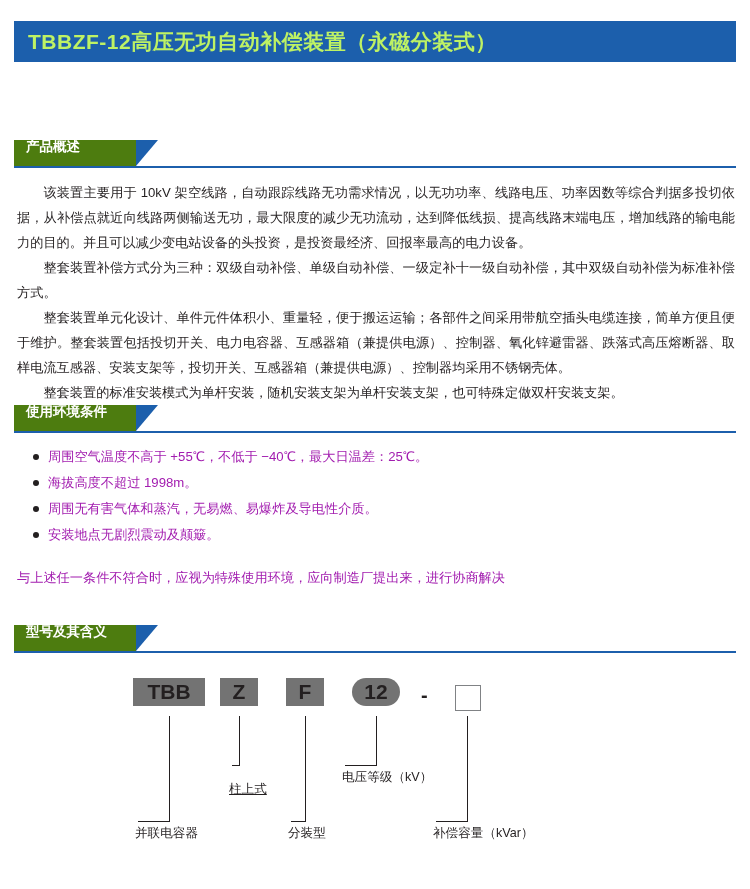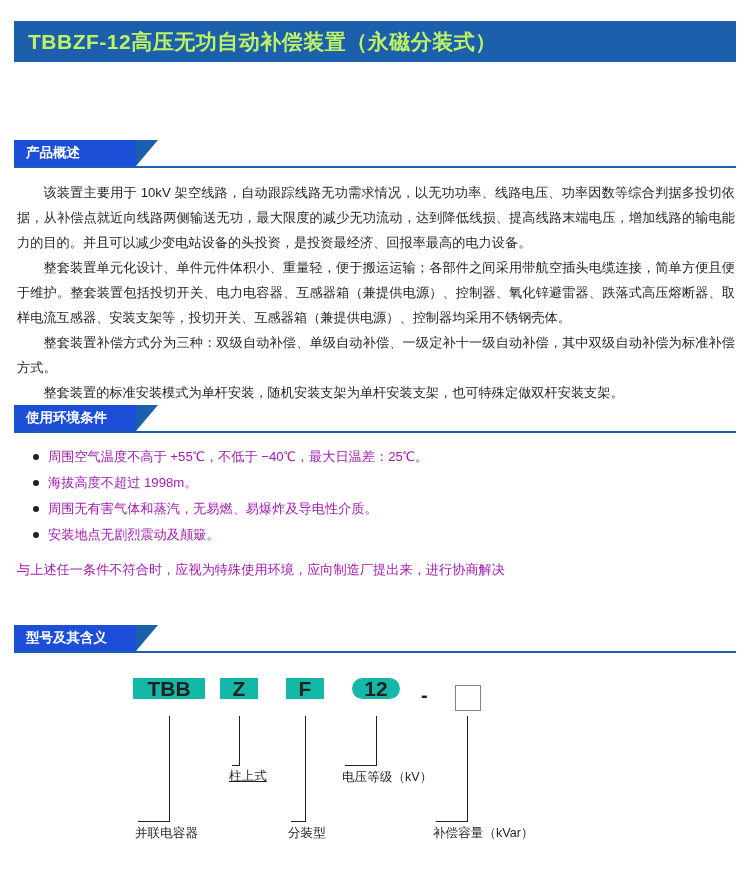--- a/index.html
+++ b/index.html
@@ -38,23 +38,22 @@
 
   
   .section-head {
     position: absolute;
     left: 14px;
     height: 26px;
   }
   .section-head .band {
     position: relative;
     height: 26px;
-    background: #1d4ed8;
-    display: flex;
-    align-items: center;
+    background: #4d7c0f;
+    display: flex;
     width: 122px;
   }
   .section-head .band .label {
     color: #ffffff;
     font-size: 13.5px;
     font-weight: bold;
     padding-left: 12px;
     white-space: nowrap;
     line-height: 1;
   }
@@ -109,41 +108,41 @@
     width: 6px;
     height: 6px;
     border-radius: 50%;
     background: #231f20;
     margin-top: 10px;
     margin-right: 9px;
     flex: 0 0 auto;
   }
   .bullet-list .note {
     padding-left: 0;
-    margin-top: 9px;
+    margin-top: 17px;
   }
 
   
   .model-diagram {
     position: absolute;
     left: 14px;
     top: 660px;
     width: 722px;
     height: 215px;
   }
   .code-box {
     position: absolute;
-    background: #14b8a6;
+    background: #737373;
     display: flex;
     align-items: center;
     justify-content: center;
     font-size: 21px;
     font-weight: bold;
     color: #231f20;
-    height: 21px;
+    height: 28px;
   }
   .code-box.small-sq {
     width: 24px;
     height: 24px;
     background: #ffffff;
     border: 1px solid #808285;
   }
   .dash {
     position: absolute;
     font-size: 20px;
@@ -173,22 +172,22 @@
 <div class="section-head" style="top:140px;">
   <div class="band">
     <span class="label">产品概述</span>
   </div>
   <div class="tail"></div>
   <div class="rule"></div>
 </div>
 
 <div class="para-block" style="top:180px;">
   <p>该装置主要用于 10kV 架空线路，自动跟踪线路无功需求情况，以无功功率、线路电压、功率因数等综合判据多投切依据，从补偿点就近向线路两侧输送无功，最大限度的减少无功流动，达到降低线损、提高线路末端电压，增加线路的输电能力的目的。并且可以减少变电站设备的头投资，是投资最经济、回报率最高的电力设备。</p>
+  <p>整套装置补偿方式分为三种：双级自动补偿、单级自动补偿、一级定补十一级自动补偿，其中双级自动补偿为标准补偿方式。</p>
   <p>整套装置单元化设计、单件元件体积小、重量轻，便于搬运运输；各部件之间采用带航空插头电缆连接，简单方便且便于维护。整套装置包括投切开关、电力电容器、互感器箱（兼提供电源）、控制器、氧化锌避雷器、跌落式高压熔断器、取样电流互感器、安装支架等，投切开关、互感器箱（兼提供电源）、控制器均采用不锈钢壳体。</p>
-  <p>整套装置补偿方式分为三种：双级自动补偿、单级自动补偿、一级定补十一级自动补偿，其中双级自动补偿为标准补偿方式。</p>
   <p>整套装置的标准安装模式为单杆安装，随机安装支架为单杆安装支架，也可特殊定做双杆安装支架。</p>
 </div>
 
 <div class="section-head" style="top:405px;">
   <div class="band">
     <span class="label">使用环境条件</span>
   </div>
   <div class="tail"></div>
   <div class="rule"></div>
 </div>
@@ -229,21 +228,21 @@
   <div class="code-box" style="left:338px; top:18px; width:48px;border-radius:15px;">12</div>
   <div class="dash" style="left:407px; top:24px;">-</div>
   <div class="code-box small-sq" style="left:441px; top:25px;"></div>
 
   <div class="leader v" style="left:155px; top:56px; height:105px;"></div>
   <div class="leader h" style="left:124px; top:161px; width:32px;"></div>
   <div class="leader-label" style="left:121px; top:165px;">并联电容器</div>
 
   <div class="leader v" style="left:225px; top:56px; height:49px;"></div>
   <div class="leader h" style="left:218px; top:105px; width:8px;"></div>
-  <div class="leader-label" style="left:215px; top:108px;text-decoration:underline;">柱上式</div>
+  <div class="leader-label" style="left:215px; top:121px;text-decoration:underline;">柱上式</div>
 
   <div class="leader v" style="left:291px; top:56px; height:105px;"></div>
   <div class="leader h" style="left:277px; top:161px; width:15px;"></div>
   <div class="leader-label" style="left:274px; top:165px;">分装型</div>
 
   <div class="leader v" style="left:362px; top:56px; height:49px;"></div>
   <div class="leader h" style="left:331px; top:105px; width:32px;"></div>
   <div class="leader-label" style="left:328px; top:109px;">电压等级（kV）</div>
 
   <div class="leader v" style="left:453px; top:56px; height:105px;"></div>

